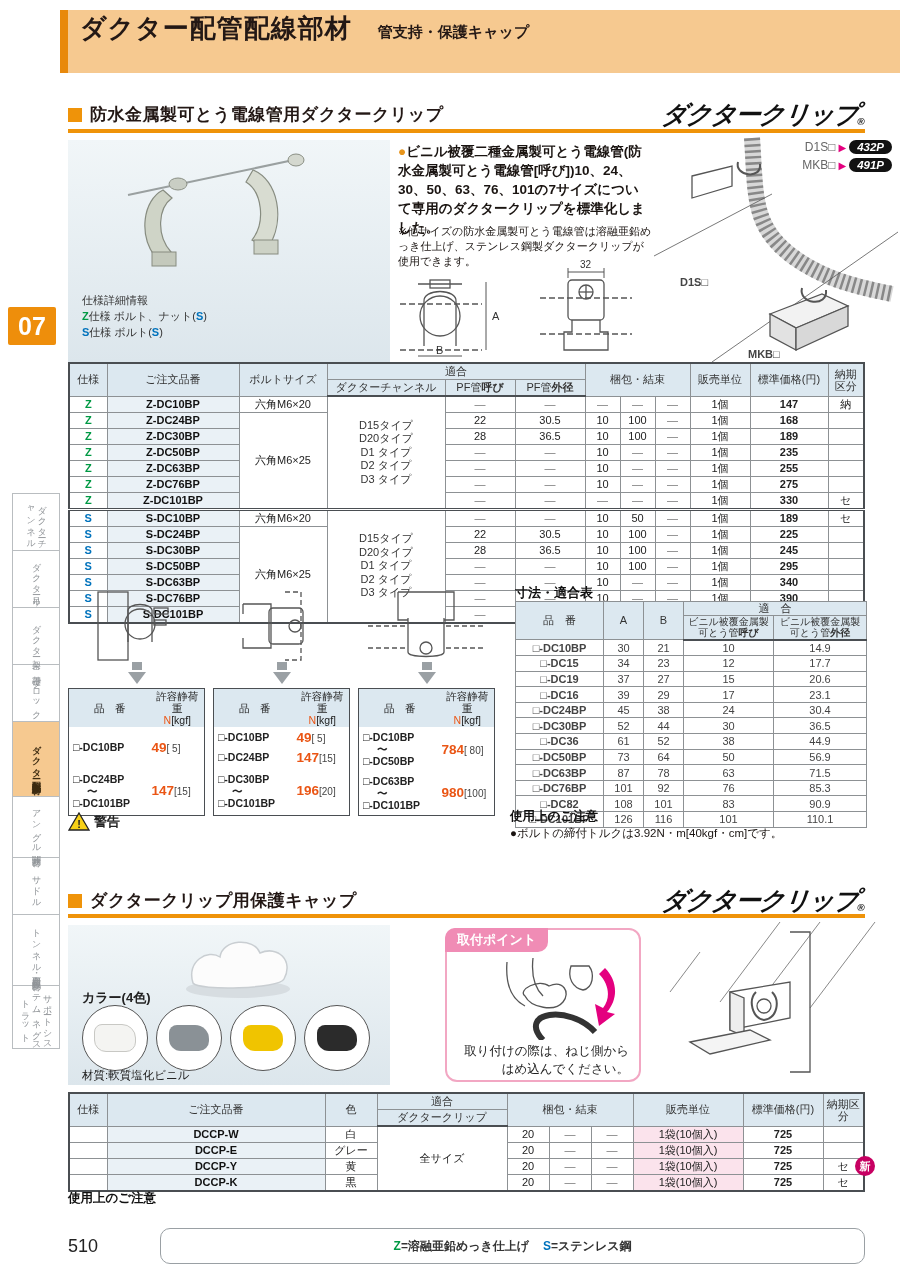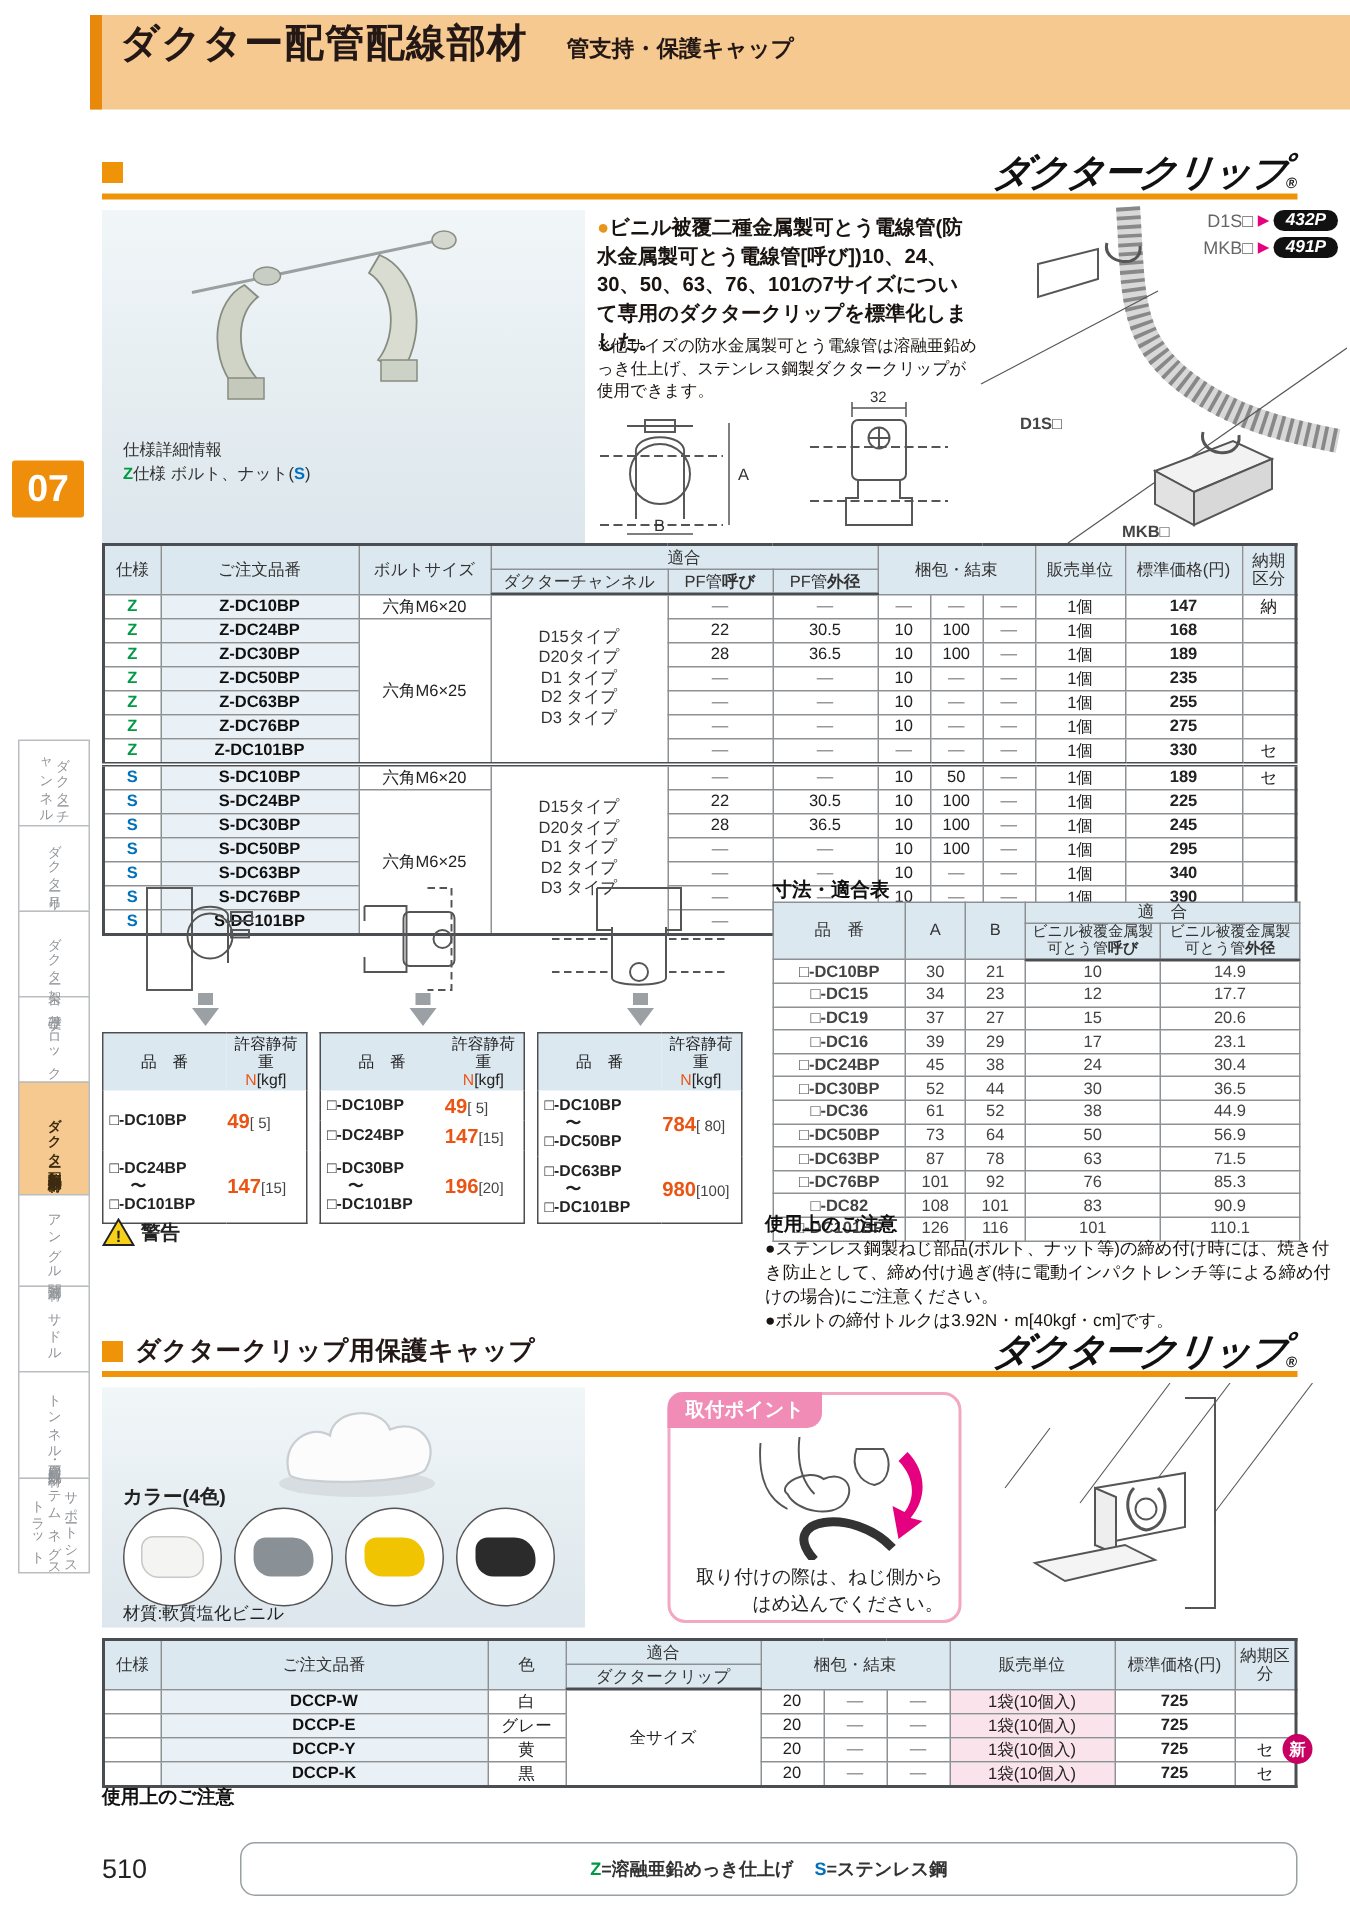--- a/index.html
+++ b/index.html
@@ -116,39 +116,43 @@
   <div class="side-item" style="height:58px">基礎ブロック</div>
   <div class="side-item active" style="height:76px">ダクター配管配線部材</div>
   <div class="side-item" style="height:62px">アングル関連部材</div>
   <div class="side-item" style="height:58px">サドル</div>
   <div class="side-item" style="height:72px">トンネル・壁面用配線部材</div>
   <div class="side-item" style="height:64px">サポートシステム ネグストラット</div>
 </div>
 
 <div class="abs sec-row" style="left:68px;top:98px;width:797px;">
   <span class="sq"></span>
+  <span class="sec-title">防水金属製可とう電線管用ダクタークリップ</span>
   <span style="flex:1"></span>
   <span class="logo"><span>ダクタークリップ</span><span class="reg">®</span></span>
 </div>
 <div class="abs rule" style="left:68px;top:129px;width:797px;"></div>
 
 <div class="abs panel" style="left:68px;top:140px;width:322px;height:222px;">
   <svg width="322" height="140" viewBox="0 0 322 140">
     <line x1="60" y1="55" x2="235" y2="18" stroke="#9aa0a0" stroke-width="2"></line>
     <ellipse cx="110" cy="44" rx="9" ry="6" fill="#c9cec4" stroke="#8a8f84"></ellipse>
     <ellipse cx="228" cy="20" rx="8" ry="6" fill="#d4d8cf" stroke="#8a8f84"></ellipse>
     <path d="M95 50 C75 60 70 95 88 118 L103 112 C88 95 90 68 104 58 Z" fill="#cfd4c7" stroke="#878c80" stroke-width="1.2"></path>
     <path d="M185 30 C210 40 218 80 200 108 L184 100 C198 82 194 52 178 42 Z" fill="#d8dcd1" stroke="#878c80" stroke-width="1.2"></path>
     <rect x="84" y="112" width="24" height="14" fill="#c4c9bc" stroke="#878c80"></rect>
     <rect x="186" y="100" width="24" height="14" fill="#cdd2c6" stroke="#878c80"></rect>
   </svg>
   <div class="specinfo" style="padding:12px 0 0 14px;">
     <div>仕様詳細情報</div>
     <div>
       <span class="kz">Z</span><span>仕様 ボルト、ナット(</span><span class="ks">S</span><span>)</span>
+    </div>
+    <div>
+      <span class="ks">S</span><span>仕様 ボルト(</span><span class="ks">S</span><span>)</span>
     </div>
   </div>
 </div>
 
 <div class="abs desc" style="left:398px;top:142px;width:252px;">
   <span class="blt">●</span><span>ビニル被覆二種金属製可とう電線管(防水金属製可とう電線管[呼び])10、24、30、50、63、76、101の7サイズについて専用のダクタークリップを標準化しました。</span>
 </div>
 <div class="abs note" style="left:398px;top:224px;width:256px;">※他サイズの防水金属製可とう電線管は溶融亜鉛めっき仕上げ、ステンレス鋼製ダクタークリップが使用できます。</div>
 
 <div class="abs" style="left:382px;top:258px;">
@@ -680,21 +684,20 @@
   <div class="warn-title">
     <svg width="22" height="19" viewBox="0 0 22 19" style="margin-right:4px">
       <path d="M11 1 L21 18 L1 18 Z" fill="#F7D117" stroke="#222" stroke-width="1.3"></path>
       <text x="9.2" y="16" font-size="11" font-weight="bold" fill="#222">!</text>
     </svg>
     <span>警告</span>
   </div>
 </div>
 <div class="abs" style="left:510px;top:808px;width:382px;">
   <div class="use-title">使用上のご注意</div>
-  <div class="use-txt">●ステンレス鋼製ねじ部品(ボルト、ナット等)の締め付け時には、焼き付き防止として、締め付け過ぎ(特に電動インパクトレンチ等による締め付けの場合)にご注意ください。</div>
   <div class="use-txt">●ボルトの締付トルクは3.92N・m[40kgf・cm]です。</div>
 </div>
 
 <div class="abs sec-row" style="left:68px;top:884px;width:797px;">
   <span class="sq"></span>
   <span class="sec-title">ダクタークリップ用保護キャップ</span>
   <span style="flex:1"></span>
   <span class="logo"><span>ダクタークリップ</span><span class="reg">®</span></span>
 </div>
 <div class="abs rule" style="left:68px;top:914px;width:797px;"></div>

